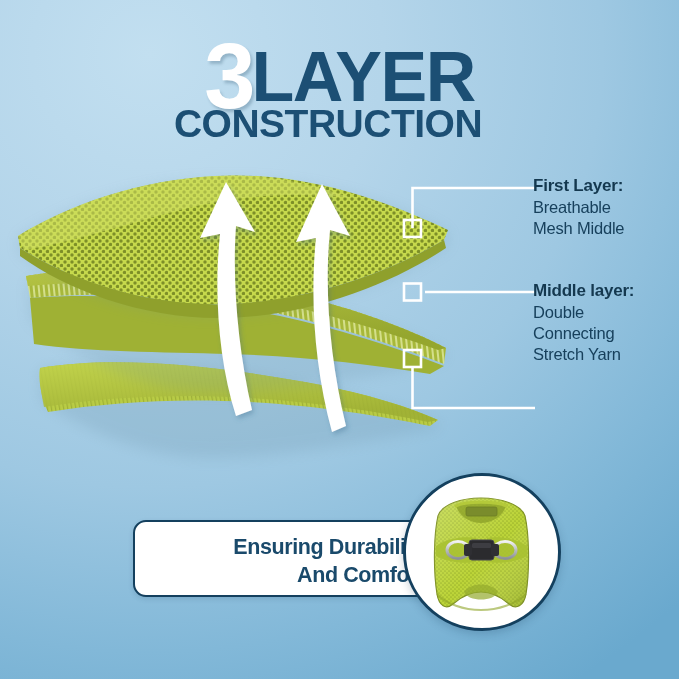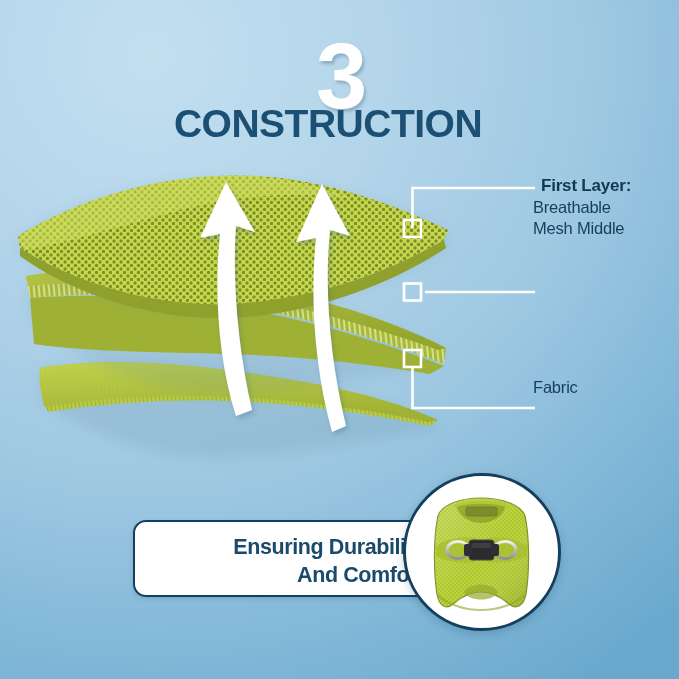--- a/index.html
+++ b/index.html
@@ -98,21 +98,20 @@
     color: #17405c;
     font-size: 16.5px;
     line-height: 1.28;
     letter-spacing: -0.2px;
   }
   .callout-text .hd {
     display: block;
     font-weight: bold;
     color: #14384f;
     font-size: 17px;
-    margin-left: 8px;
   }
   .callout-text .ln { display: block; }
   #callout-text-1 { top: 175px; }
   #callout-text-2 { top: 280px; }
   #callout-text-3 { top: 377px; }
 
   
   #banner {
     position: absolute;
     left: 133px;
@@ -163,20 +162,21 @@
   }
 </style>
 </head>
 <body>
 
 <div id="infographic">
 
   <div class="title-block">
     <div class="title-row">
       <span class="title-three">3</span>
+      <span class="title-layer">LAYER</span>
     </div>
     <div class="title-construction">CONSTRUCTION</div>
   </div>
 
   <svg id="layer-stack" viewBox="0 0 460 360">
     <defs>
       <pattern id="meshDots" width="7" height="7" patternUnits="userSpaceOnUse">
         <rect width="7" height="7" fill="#c6d94c"></rect>
         <circle cx="2" cy="2" r="1.7" fill="#7d8f27"></circle>
         <circle cx="5.5" cy="5.5" r="1.7" fill="#7d8f27"></circle>
@@ -275,23 +275,28 @@
       <rect x="9" y="175" width="17" height="17"></rect>
     </g>
   </svg>
 
   <div class="callout-text" id="callout-text-1">
     <span class="hd">First Layer:</span>
     <span class="ln">Breathable</span>
     <span class="ln">Mesh Middle</span>
   </div>
 
+  <div class="callout-text" id="callout-text-2">
+    <span class="hd">Middle layer:</span>
+    <span class="ln">Double</span>
+    <span class="ln">Connecting</span>
+    <span class="ln">Stretch Yarn</span>
+  </div>
 
   <div class="callout-text" id="callout-text-3">
-    <span class="ln">Fabric</span>
   </div>
 
   <div id="banner">
     <div id="banner-text">
       <span class="ln ln1">Ensuring Durability</span>
       <span class="ln">And Comfort</span>
     </div>
   </div>
 
   <div id="product-circle">

